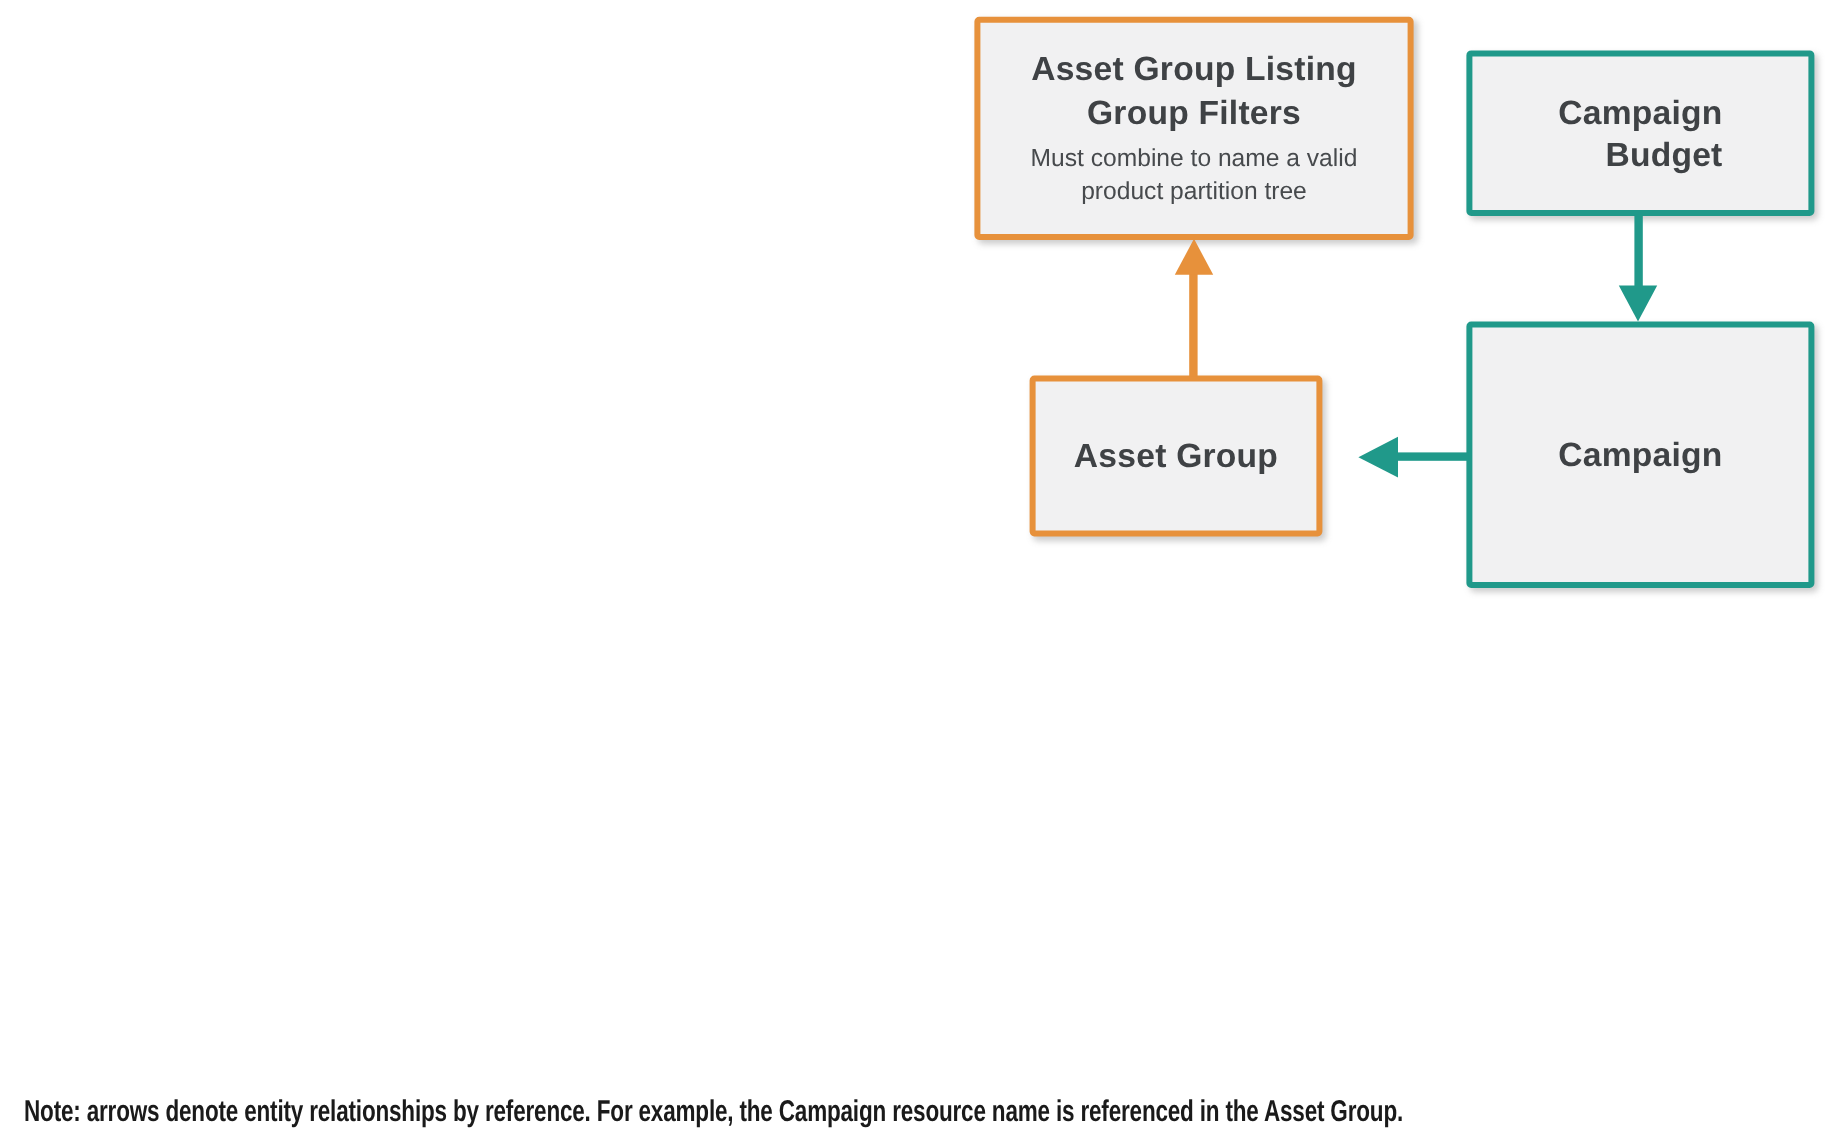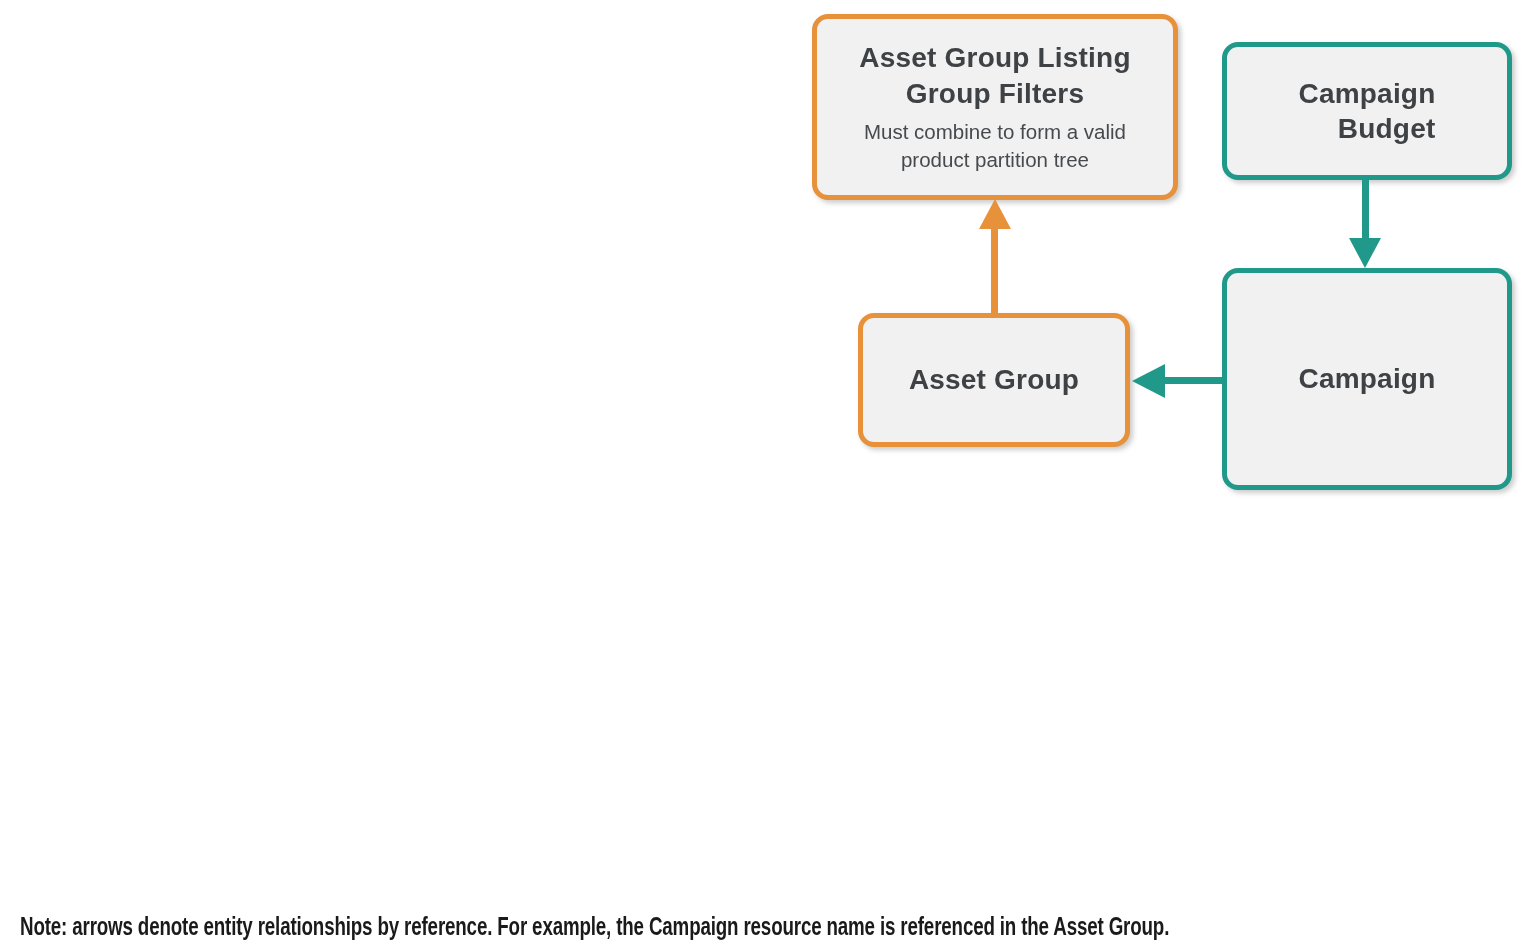--- a/index.html
+++ b/index.html
@@ -17,21 +17,21 @@
     position: relative;
     width: 1538px;
     height: 948px;
     background: #ffffff;
     overflow: hidden;
   }
 
   .node {
     position: absolute;
     background: var(--box-fill);
-    border-radius: 16px;
+    border-radius: 4px;
     display: flex;
     flex-direction: column;
     align-items: center;
     justify-content: center;
     text-align: center;
     box-shadow: 3px 3px 5px rgba(110,110,110,0.35);
   }
   .node.orange { border: 5px solid var(--orange); }
   .node.teal   { border: 5px solid var(--teal); text-align: right; }
 
@@ -46,21 +46,21 @@
   .node-subtitle {
     font-size: 20.5px;
     line-height: 1.36;
     color: #474A4D;
     white-space: pre-line;
     margin-top: 7px;
   }
 
   #node-listing-filters { left: 812px; top: 14px;  width: 366px; height: 186px; }
   #node-campaign-budget { left: 1222px; top: 42px;  width: 290px; height: 138px; }
-  #node-asset-group     { left: 858px; top: 313px; width: 272px; height: 134px; }
+  #node-asset-group     { left: 858px; top: 313px; width: 244px; height: 134px; }
   #node-campaign        { left: 1222px; top: 268px; width: 290px; height: 222px; }
   #node-campaign .node-subtitle { font-size: 20px; line-height: 1.4; margin-top: 6px; }
 
   .arrow-part { position: absolute; }
   .tri { width: 0; height: 0; }
 
   
   #arrow-up-shaft { left: 991px; top: 226px; width: 7px; height: 88px; background: var(--orange); }
   #arrow-up-head  { left: 979px; top: 199px;
     border-left: 16px solid transparent; border-right: 16px solid transparent;
@@ -92,21 +92,21 @@
   }
 </style>
 </head>
 <body>
 
 <div class="canvas">
 
   <div class="node orange" id="node-listing-filters">
     <div class="node-title">Asset Group Listing
 Group Filters</div>
-    <div class="node-subtitle">Must combine to form a valid
+    <div class="node-subtitle">Must combine to name a valid
 product partition tree</div>
   </div>
 
   <div class="node teal" id="node-campaign-budget">
     <div class="node-title">Campaign
 Budget</div>
   </div>
 
   <div class="node orange" id="node-asset-group">
     <div class="node-title">Asset Group</div>

